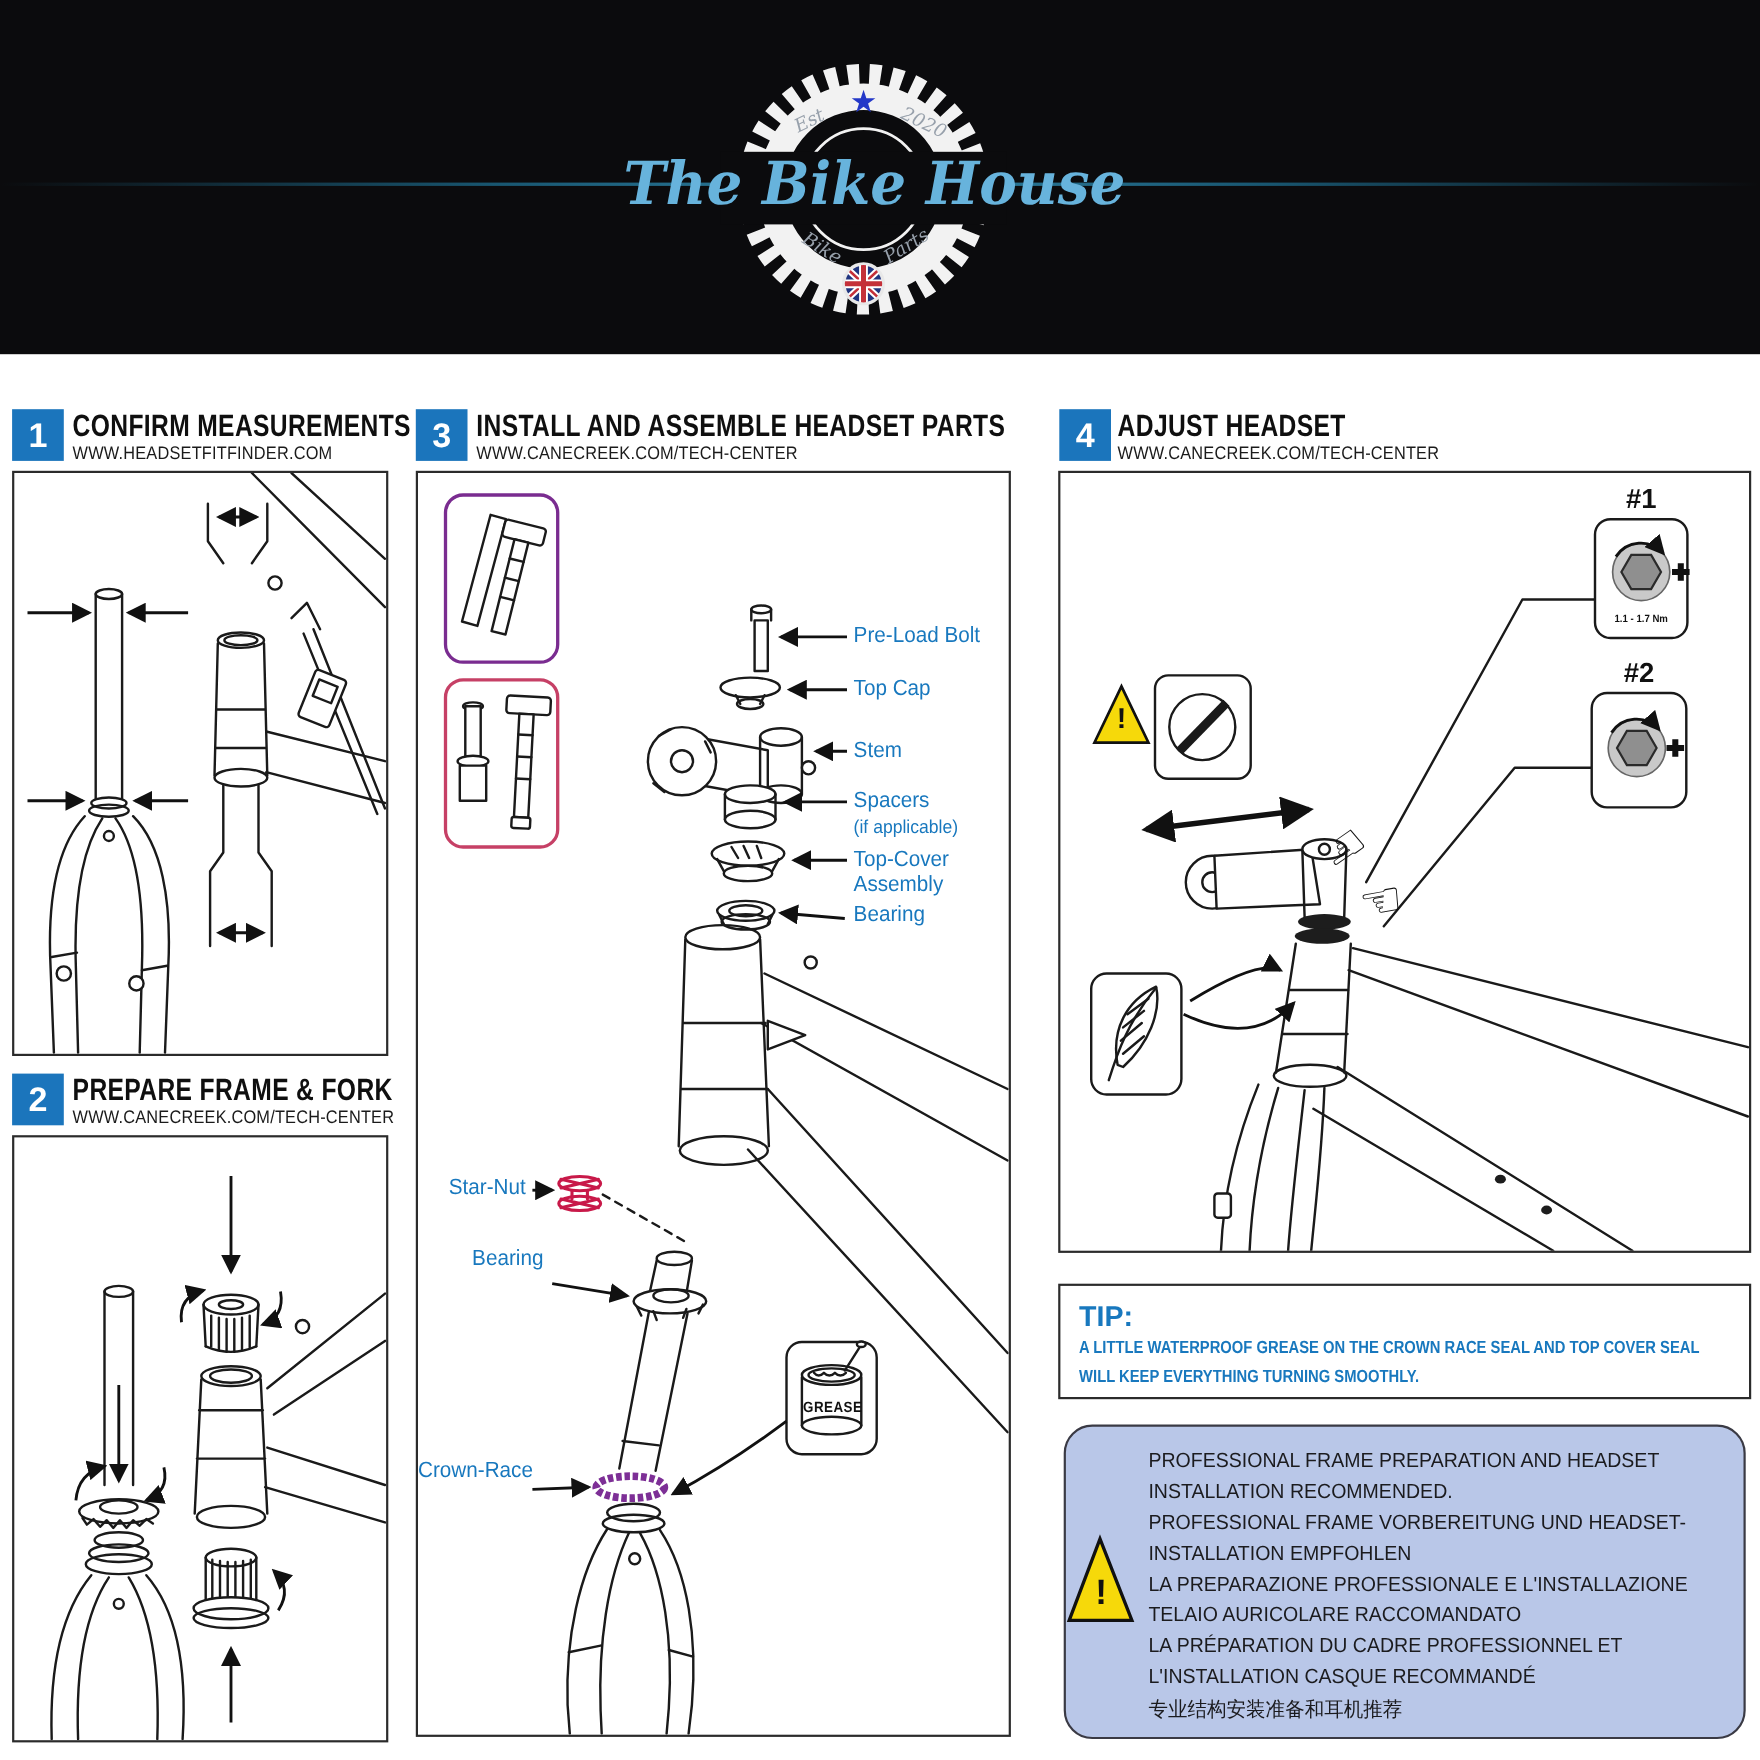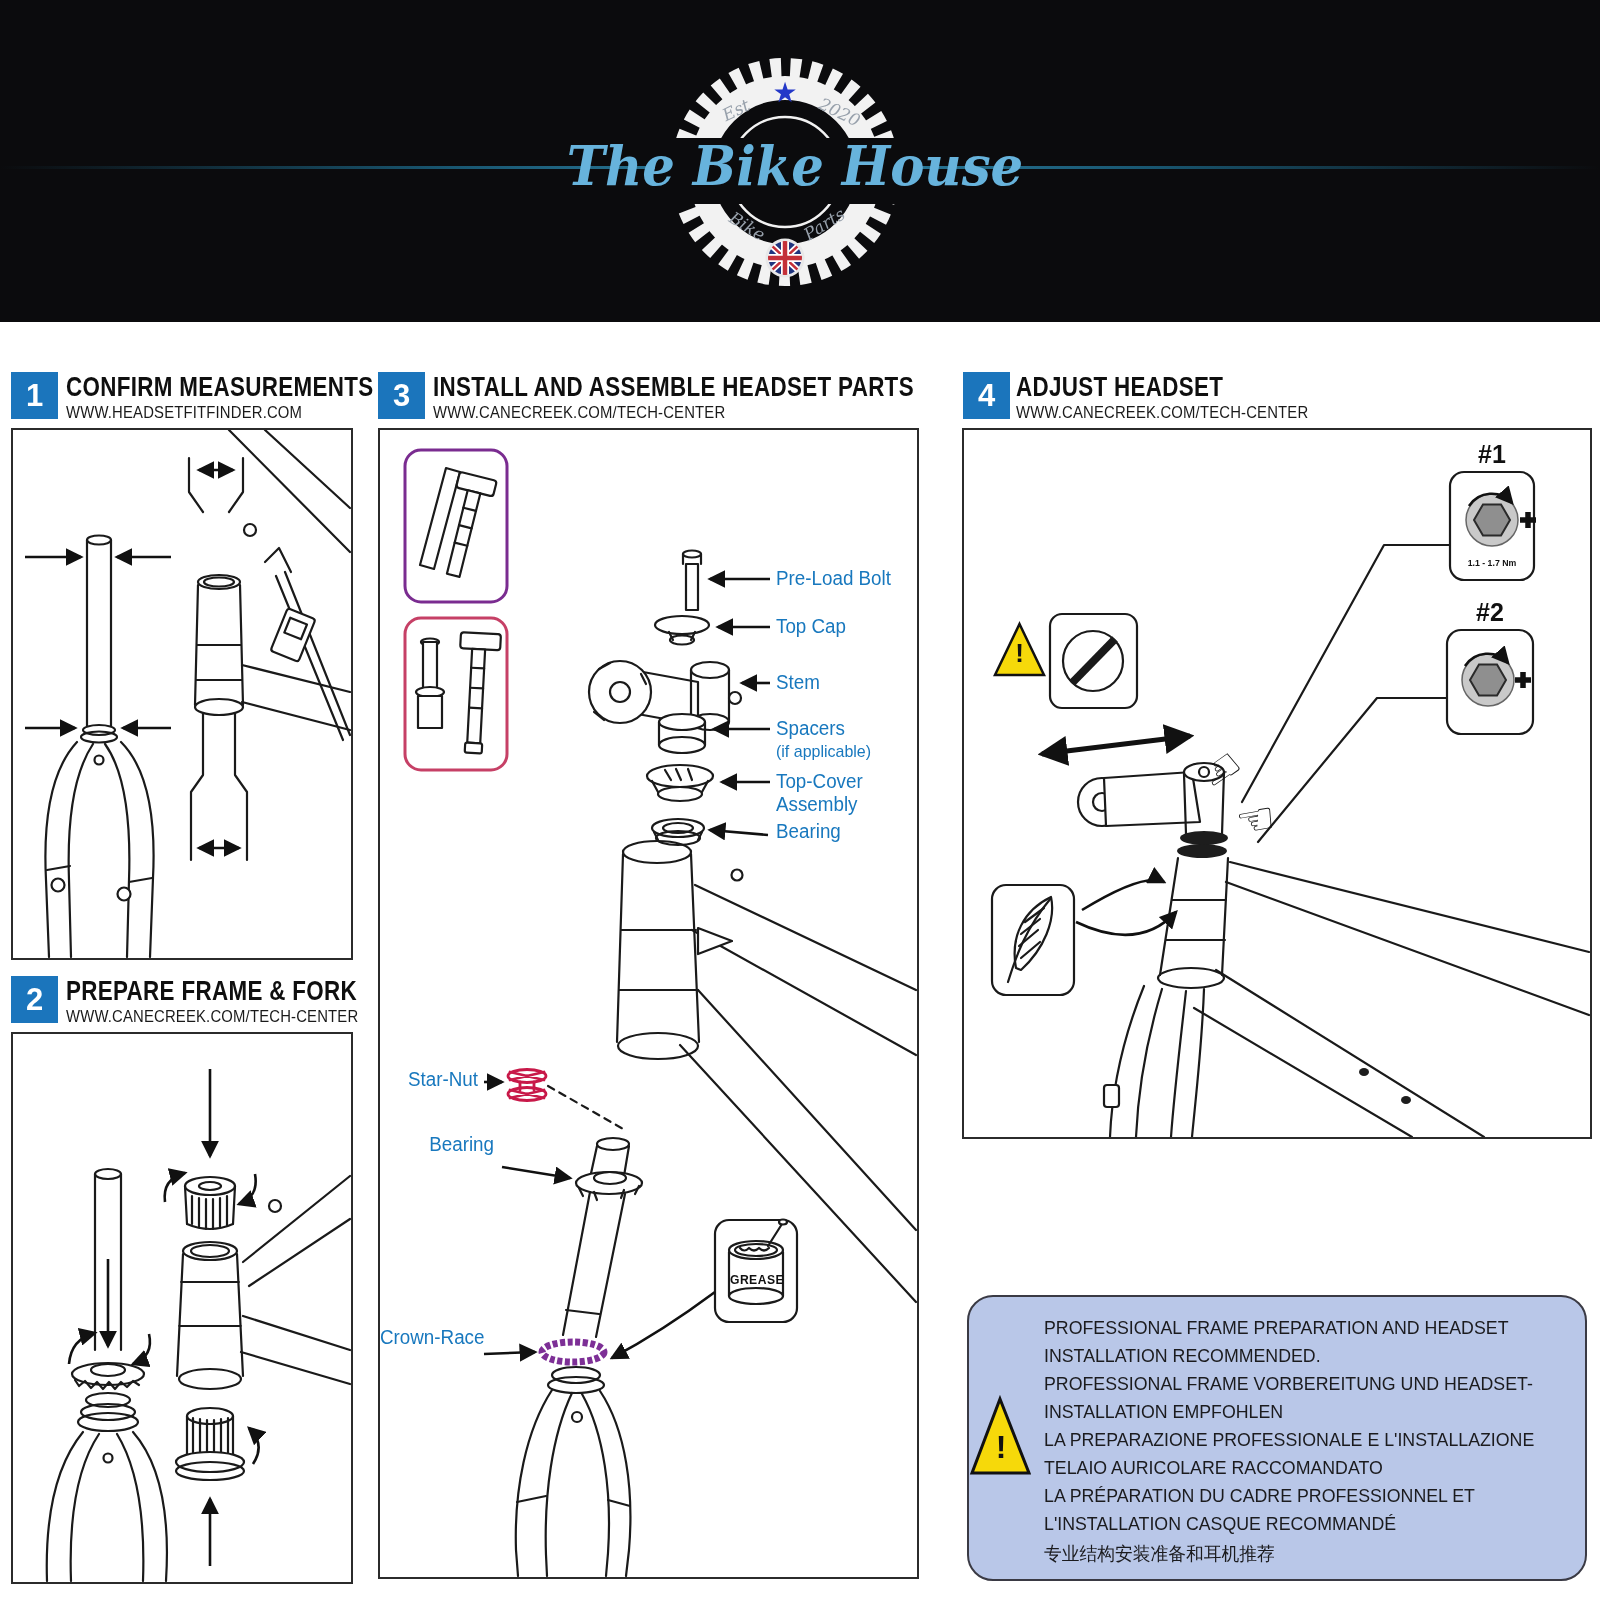--- a/index.html
+++ b/index.html
@@ -421,20 +421,25 @@
       </g>
     </svg>
     <div class="step-lbl" style="left:486px;top:10px;width:84px">#1</div>
     <div class="torque-lbl" style="left:486px;top:127px;width:84px">1.1 - 1.7 Nm</div>
     <div class="step-lbl" style="left:483px;top:168px;width:86px">#2</div>
     <div class="bang" style="left:33px;top:208px;width:45px;font-size:26px">!</div>
     <div class="hand" style="left:238px;top:318px;transform:rotate(145deg)">☞</div>
     <div class="hand" style="left:272px;top:368px;transform:scaleX(-1) rotate(10deg)">☞</div>
   </div>
 
+  <div class="box" style="left:962px;top:1167px;width:626px;height:101px">
+    <div class="tip-title" style="left:17px;top:12px">TIP:</div>
+    <div class="tip-line" style="left:17px;top:48px">A LITTLE WATERPROOF GREASE ON THE CROWN RACE SEAL AND TOP COVER SEAL</div>
+    <div class="tip-line" style="left:17px;top:74px">WILL KEEP EVERYTHING TURNING SMOOTHLY.</div>
+  </div>
 
   <div class="notice">
     <svg class="abs" style="left:0;top:96px" width="70" height="86" viewBox="0 0 70 86">
       <polygon points="31,6 60,80 3,80" fill="#f6d90a" stroke="#111" stroke-width="3"></polygon>
     </svg>
     <div class="bang" style="left:6px;top:132px;width:52px;font-size:32px">!</div>
     <div class="notice-line" style="top:20px">PROFESSIONAL FRAME PREPARATION AND HEADSET</div>
     <div class="notice-line" style="top:48px">INSTALLATION RECOMMENDED.</div>
     <div class="notice-line" style="top:76px">PROFESSIONAL FRAME VORBEREITUNG UND HEADSET-</div>
     <div class="notice-line" style="top:104px">INSTALLATION EMPFOHLEN</div>

